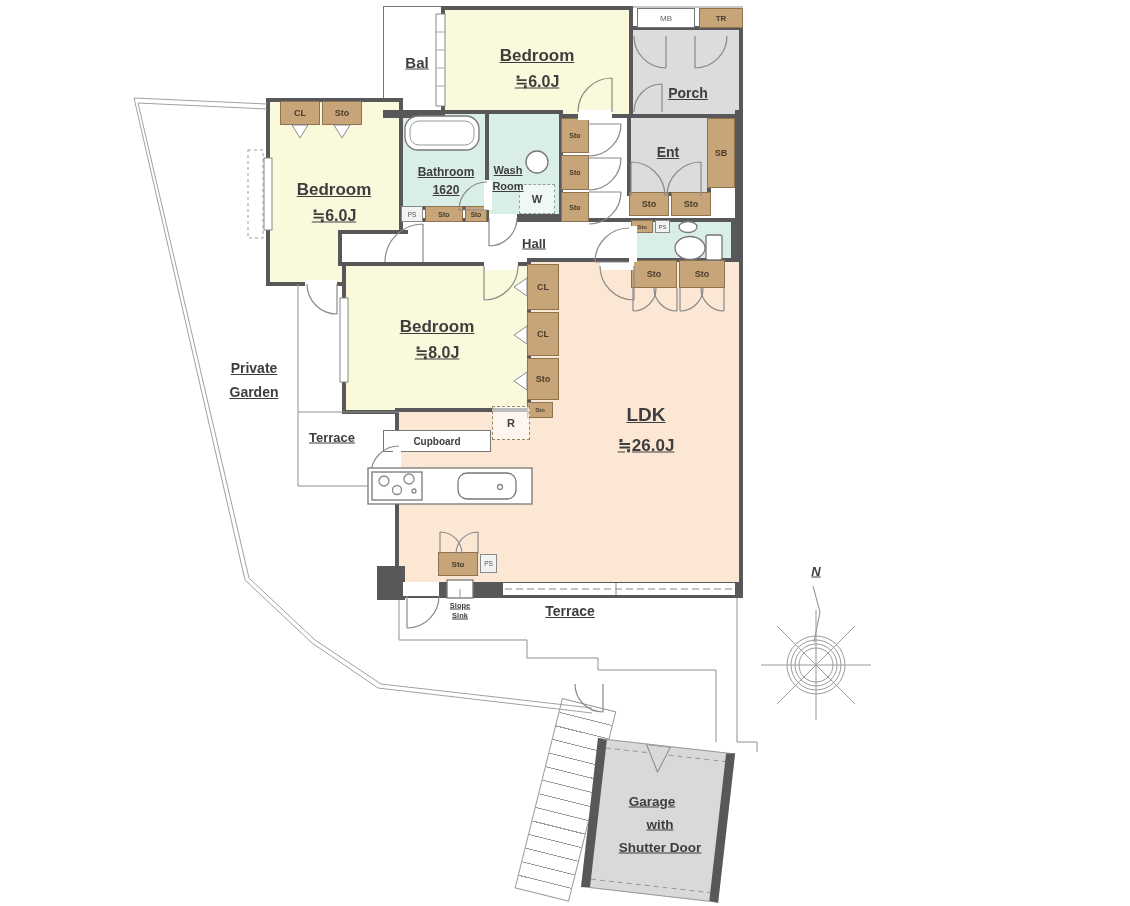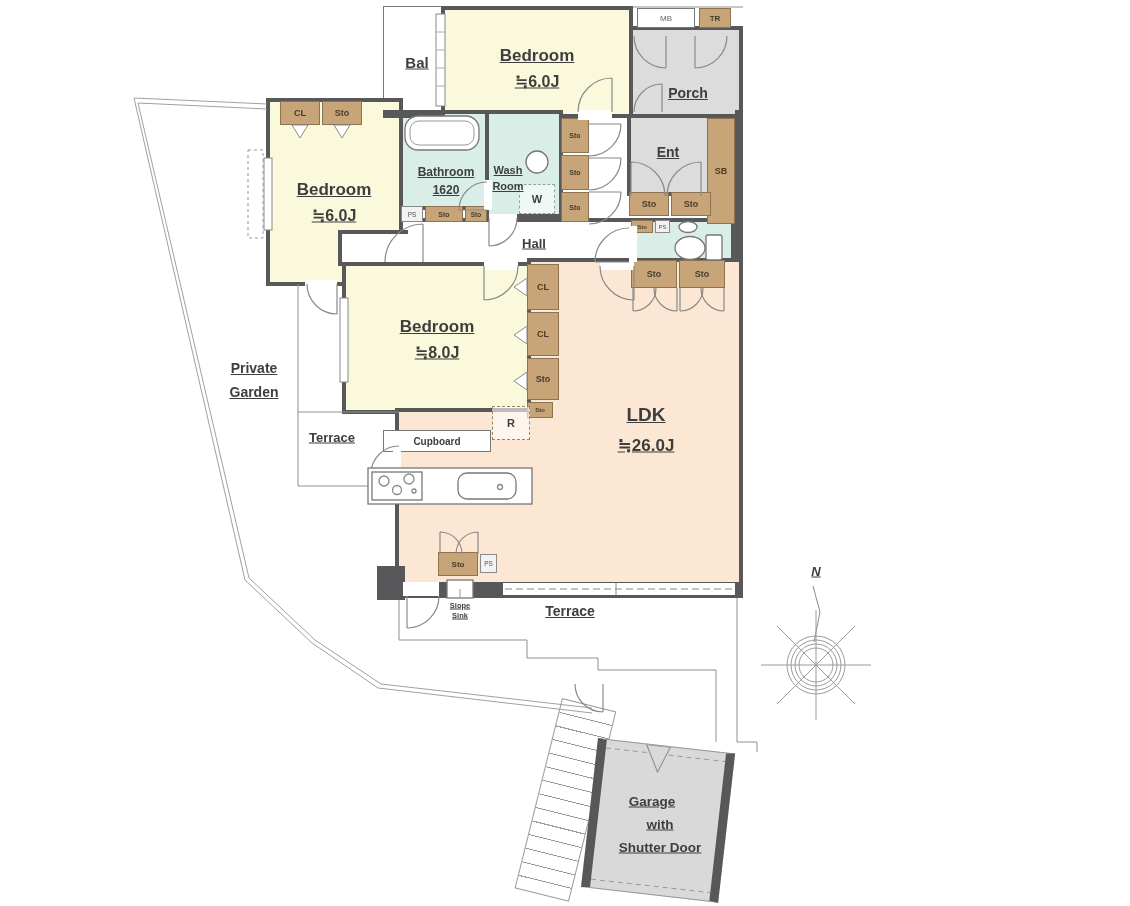--- a/index.html
+++ b/index.html
@@ -53,42 +53,42 @@
   <div class="patch" style="left:523px;top:414px;width:16px;height:178px;background:#fbe7d4;"></div>
 
   <div class="wall" style="left:383px;top:110px;width:62px;height:8px;"></div>
   <div class="wall" style="left:735px;top:110px;width:8px;height:152px;"></div>
   <div class="wall" style="left:391px;top:582px;width:352px;height:14px;"></div>
   <div class="wall" style="left:377px;top:566px;width:28px;height:34px;"></div>
 
   <div class="thin" style="left:637px;top:8px;width:58px;height:20px;font-size:8px;color:#666;">
       <span>MB</span>
     </div>
-  <div class="tan" style="left:699px;top:8px;width:32px;height:20px;font-size:8px;">
+  <div class="tan" style="left:699px;top:8px;width:44px;height:20px;font-size:8px;">
       <span>TR</span>
     </div>
 
   <div class="tan" style="left:280px;top:101px;width:40px;height:24px;">
       <span>CL</span>
     </div>
   <div class="tan" style="left:322px;top:101px;width:40px;height:24px;">
       <span>Sto</span>
     </div>
 
   <div class="tan" style="left:561px;top:118px;width:28px;height:35px;font-size:7px;">
       <span>Sto</span>
     </div>
   <div class="tan" style="left:561px;top:155px;width:28px;height:35px;font-size:7px;">
       <span>Sto</span>
     </div>
   <div class="tan" style="left:561px;top:192px;width:28px;height:30px;font-size:7px;">
       <span>Sto</span>
     </div>
 
-  <div class="tan" style="left:707px;top:118px;width:28px;height:106px;">
+  <div class="tan" style="left:707px;top:118px;width:28px;height:70px;">
       <span>SB</span>
     </div>
   <div class="tan" style="left:629px;top:192px;width:40px;height:24px;">
       <span>Sto</span>
     </div>
   <div class="tan" style="left:671px;top:192px;width:40px;height:24px;">
       <span>Sto</span>
     </div>
 
   <div class="tan" style="left:631px;top:220px;width:22px;height:13px;font-size:6px;">

